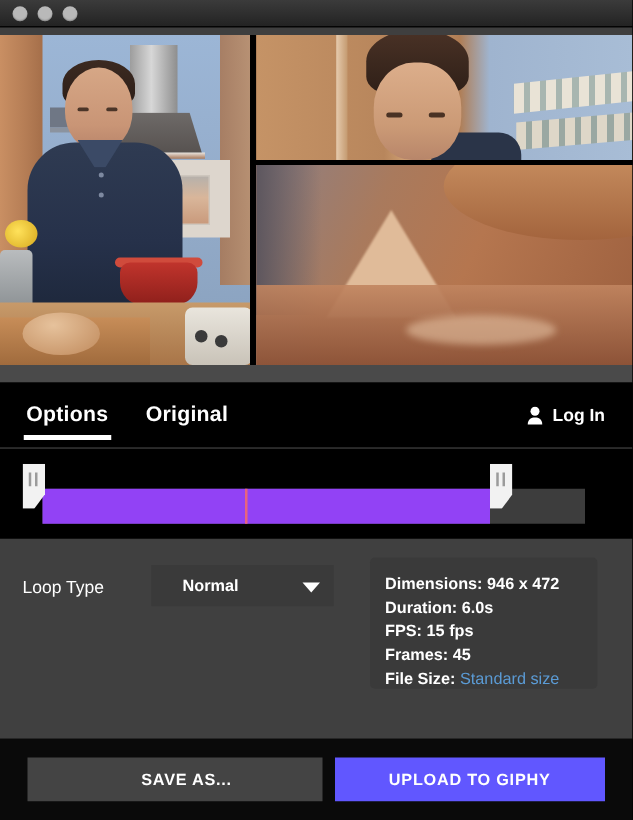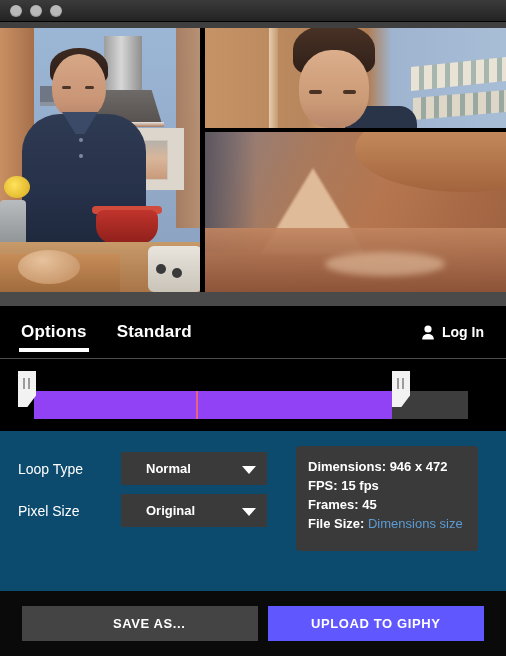--- a/index.html
+++ b/index.html
@@ -367,21 +367,21 @@
     background: #9b9b9b;
   }
   .grip1 { left: 5px; }
   .grip2 { left: 10px; }
 
   
   .options {
     position: absolute;
     left: 0; top: 431px;
     width: 506px; height: 160px;
-    background: #0c4a6e;
+    background: #404040;
   }
   .controls {
     position: absolute;
     left: 18px; top: 21px;
     width: 258px;
   }
   .ctrl-row {
     display: flex;
     align-items: center;
     height: 33px;
@@ -530,21 +530,21 @@
         <div class="br-tri"></div>
         <div class="br-fold"></div>
         <div class="br-highlight"></div>
       </div>
     </div>
   </div>
   <div class="preview-bottom-bar"></div>
 
   <div class="tabbar">
     <div id="tab-options" class="tab active">Options</div>
-    <div id="tab-captions" class="tab">Standard</div>
+    <div id="tab-captions" class="tab">Original</div>
 
     <div class="login">
       <svg class="person-icon" width="14" height="15" viewBox="0 0 14 15">
         <circle cx="7" cy="4" r="3.6" fill="#ffffff"></circle>
         <path d="M1.2 14.5 C1.2 10.4 4 9 7 9 C10 9 12.8 10.4 12.8 14.5 Z" fill="#ffffff"></path>
       </svg>
       <span class="login-label">Log In</span>
     </div>
   </div>
 
@@ -567,49 +567,46 @@
     <div class="controls">
 
       <div class="ctrl-row">
         <div class="ctrl-label">Loop Type</div>
         <div class="select">
           <span class="select-value">Normal</span>
           <span class="caret"></span>
         </div>
       </div>
 
-      <div class="ctrl-row">
-        <div class="ctrl-label">Pixel Size</div>
-        <div class="select">
-          <span class="select-value">Original</span>
-          <span class="caret"></span>
-        </div>
-      </div>
 
       <div class="ctrl-row">
       </div>
 
     </div>
 
     <div class="infobox">
       <div class="info-line">
         <span class="info-key">Dimensions:</span>
         <span class="info-val">946 x 472</span>
       </div>
       <div class="info-line">
+        <span class="info-key">Duration:</span>
+        <span class="info-val">6.0s</span>
+      </div>
+      <div class="info-line">
         <span class="info-key">FPS:</span>
         <span class="info-val">15 fps</span>
       </div>
       <div class="info-line">
         <span class="info-key">Frames:</span>
         <span class="info-val">45</span>
       </div>
       <div class="info-line">
         <span class="info-key">File Size:</span>
-        <span class="info-link">Dimensions size</span>
+        <span class="info-link">Standard size</span>
       </div>
     </div>
   </div>
 
   <div class="footer">
     <button class="btn btn-save">SAVE AS...</button>
     <button class="btn btn-upload">UPLOAD TO GIPHY</button>
   </div>
 
 </div>

